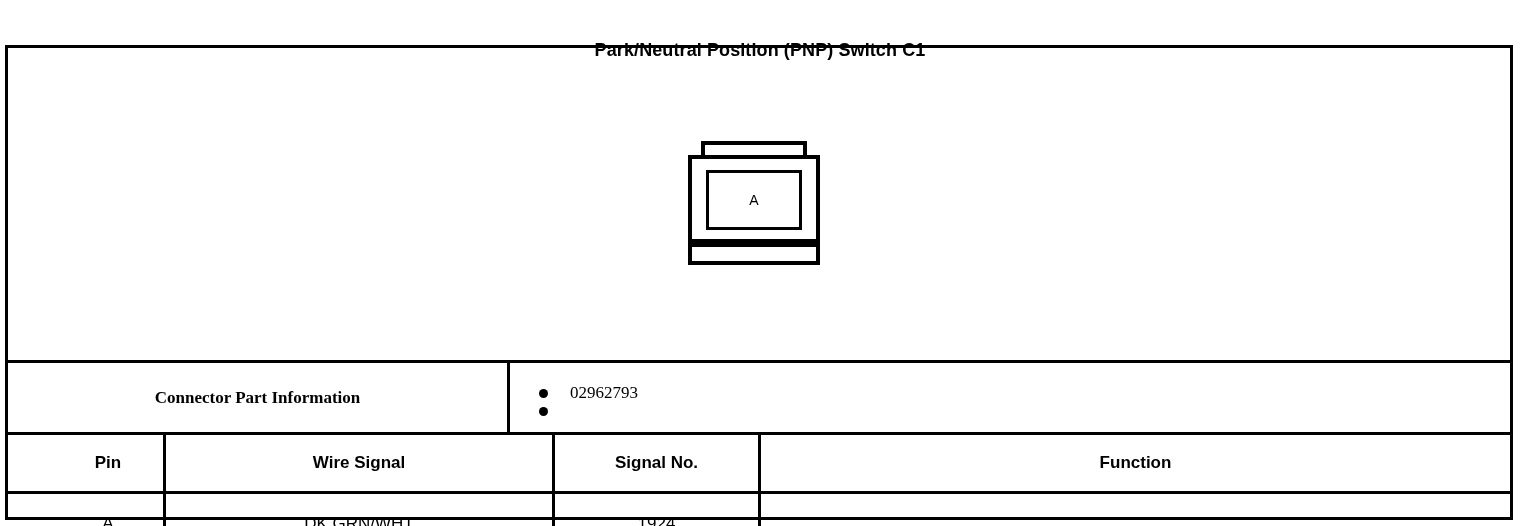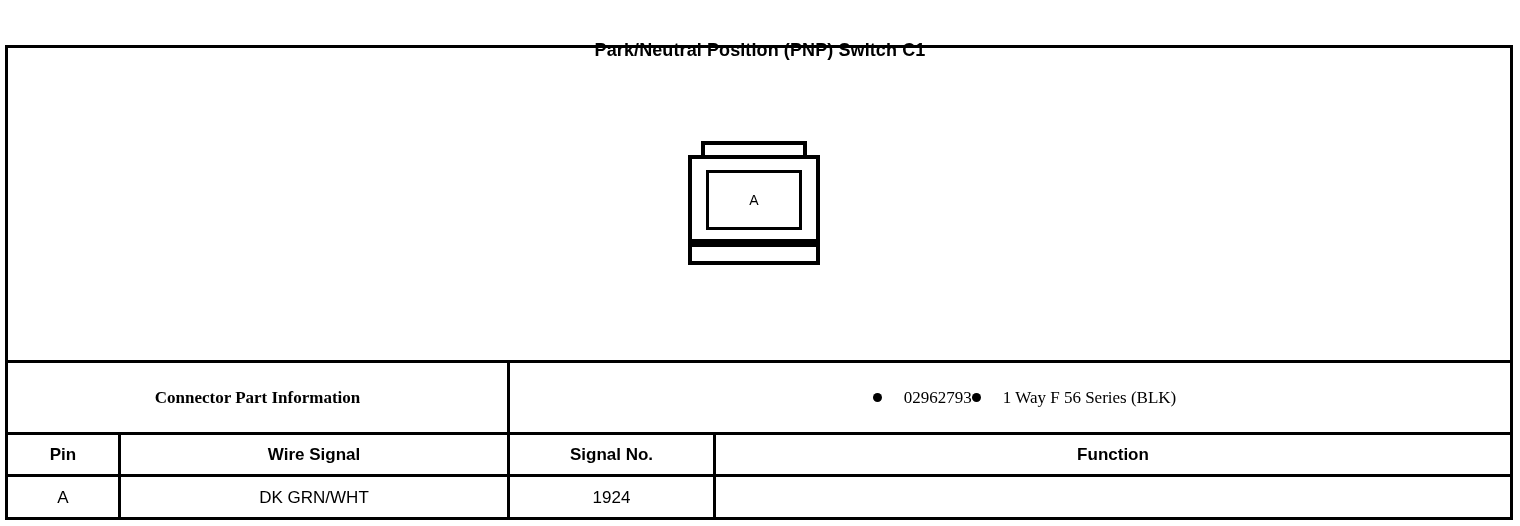--- a/index.html
+++ b/index.html
@@ -144,21 +144,21 @@
     border-right: 3px solid #000000;
   }
 
   .part-info-values {
     position: absolute;
     left: 505px;
     top: 0;
     right: 0;
     height: 100%;
     display: flex;
-    flex-direction: row;
+    flex-direction: column;
     justify-content: center;
     padding-left: 26px;
     box-sizing: border-box;
   }
 
   .part-info-item {
     display: flex;
     align-items: center;
     font-size: 17px;
     line-height: 28px;
@@ -182,23 +182,24 @@
     top: 384px;
     right: 0;
     bottom: 0;
     border-top: 3px solid #000000;
     box-sizing: border-box;
   }
 
   .pin-row {
     position: relative;
     width: 100%;
-    height: 42px;
-    box-sizing: border-box;
-    display: flex;
+    height: 59px;
+    box-sizing: border-box;
+    display: flex;
+    padding-left: 45px;
   }
 
   .pin-row.header-row {
     border-bottom: 3px solid #000000;
     font-weight: bold;
   }
 
   .pin-cell {
     display: flex;
     align-items: center;
@@ -236,21 +237,20 @@
 
   <div class="part-info-row">
     <div class="part-info-label">Connector Part Information</div>
     <div class="part-info-values">
       <div class="part-info-item">
         <span class="part-info-bullet"></span>
         <span>02962793</span>
       </div>
       <div class="part-info-item">
         <span class="part-info-bullet"></span>
-        <span>1 Way F 56 Series (BLK)</span>
       </div>
     </div>
   </div>
 
   <div class="pin-table">
 
     <div class="pin-row header-row">
       <div class="pin-cell col-pin">Pin</div>
       <div class="pin-cell col-wire">Wire Signal</div>
       <div class="pin-cell col-circuit">Signal No.</div>

